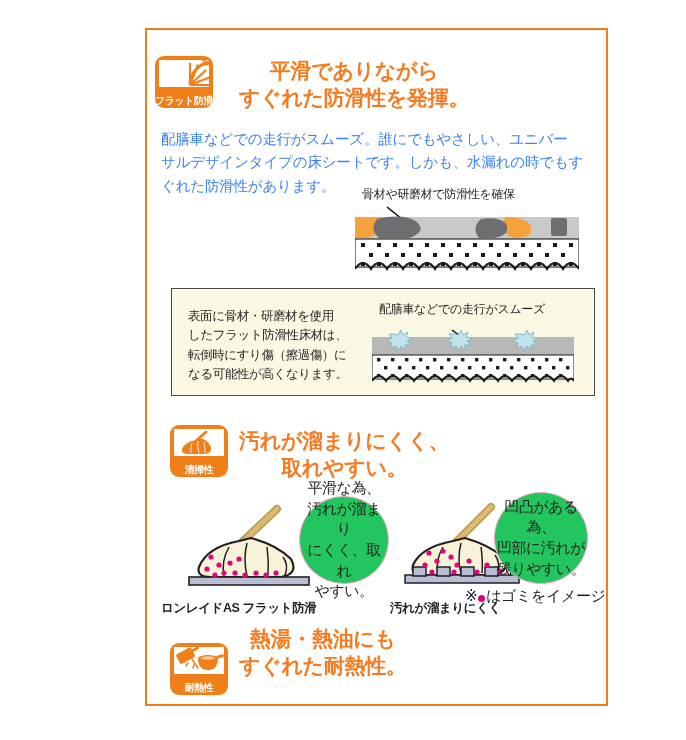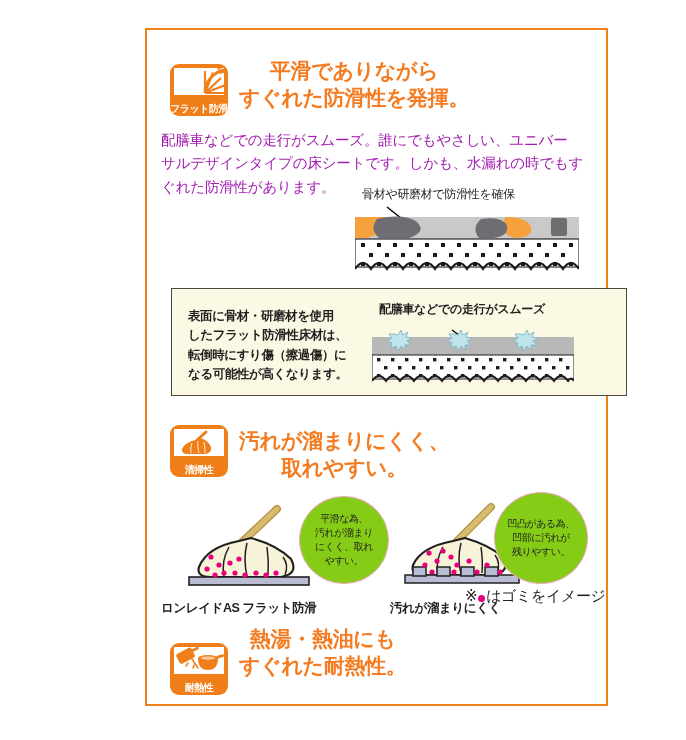--- a/index.html
+++ b/index.html
@@ -69,23 +69,24 @@
     letter-spacing: -0.3px;
     white-space: pre-line;
     text-align: center;
   }
 
   
   .body-copy {
     position: absolute;
     font-size: 14.5px;
     line-height: 1.62;
-    color: #a21caf;
+    color: #3b82f6;
     letter-spacing: -0.2px;
     white-space: pre-line;
+    font-family: Liberation Mono, monospace;
   }
 
   
   .caption {
     position: absolute;
     font-size: 12px;
     color: #231f20;
     letter-spacing: -0.3px;
     white-space: nowrap;
   }
@@ -112,26 +113,26 @@
     color: #231f20;
     letter-spacing: -0.4px;
     white-space: pre-line;
   }
 
   
   .bubble {
     position: absolute;
     border: 1.5px solid #f0a7c0;
     border-radius: 50%;
-    background: #84cc16;
+    background: #22c55e;
     display: flex;
     align-items: center;
     justify-content: center;
     text-align: center;
-    font-size: 10px;
+    font-size: 15px;
     line-height: 1.38;
     color: #231f20;
     letter-spacing: -0.5px;
     white-space: pre-line;
   }
 
   .footnote {
     position: absolute;
     font-size: 15px;
     color: #231f20;
@@ -149,21 +150,21 @@
 
   svg { display: block; }
 </style>
 </head>
 <body>
 
 <div id="page-frame">
 
   <div class="section">
 
-    <div class="badge" style="left:23px; top:26px;margin-top:8px;">
+    <div class="badge" style="left:8px; top:26px;">
       <div class="badge-art">
         <svg width="50" height="27" viewBox="0 0 50 27">
           <g transform="translate(30,26)">
             <path d="M0,0 A26,26 0 0 1 26,-26 L26,0 Z" fill="#f07f1a"></path>
             <path d="M0,0 A22,22 0 0 1 22,-22 L22,0 Z" fill="#ffffff"></path>
             <g stroke="#f07f1a" stroke-width="2.1">
               <line x1="1" y1="-1" x2="23" y2="-1"></line>
               <line x1="1" y1="-1" x2="21.5" y2="-9"></line>
               <line x1="1" y1="-1" x2="17" y2="-16"></line>
               <line x1="1" y1="-1" x2="9" y2="-21.5"></line>
@@ -246,21 +247,21 @@
           <rect x="166" y="57" width="4" height="4"></rect>
             <rect x="182" y="57" width="4" height="4"></rect>
           <rect x="198" y="57" width="4" height="4"></rect>
             <rect x="214" y="57" width="4" height="4"></rect>
         </g>
 
         <path d="M0,64 Q8,52 16,64 Q24,52 32,64 Q40,52 48,64 Q56,52 64,64 Q72,52 80,64 Q88,52 96,64 Q104,52 112,64 Q120,52 128,64 Q136,52 144,64 Q152,52 160,64 Q168,52 176,64 Q184,52 192,64 Q200,52 208,64 Q216,52 224,64" fill="none" stroke="#1a1a1a" stroke-width="2.2"></path>
       </svg>
     </div>
 
-    <div class="info-panel" style="left:24px; top:258px; width:456px; height:108px;font-weight:bold;">
+    <div class="info-panel" style="left:24px; top:258px; width:424px; height:108px;">
       <div class="info-panel-text" style="left:16px; top:18px;">表面に骨材・研磨材を使用
 したフラット防滑性床材は、
 転倒時にすり傷（擦過傷）に
 なる可能性が高くなります。</div>
 
       <div class="caption" style="left:207px; top:12px;">配膳車などでの走行がスムーズ</div>
 
       <div style="position:absolute; left:200px; top:36px;">
         <svg width="202" height="66" viewBox="0 0 202 66">
 

